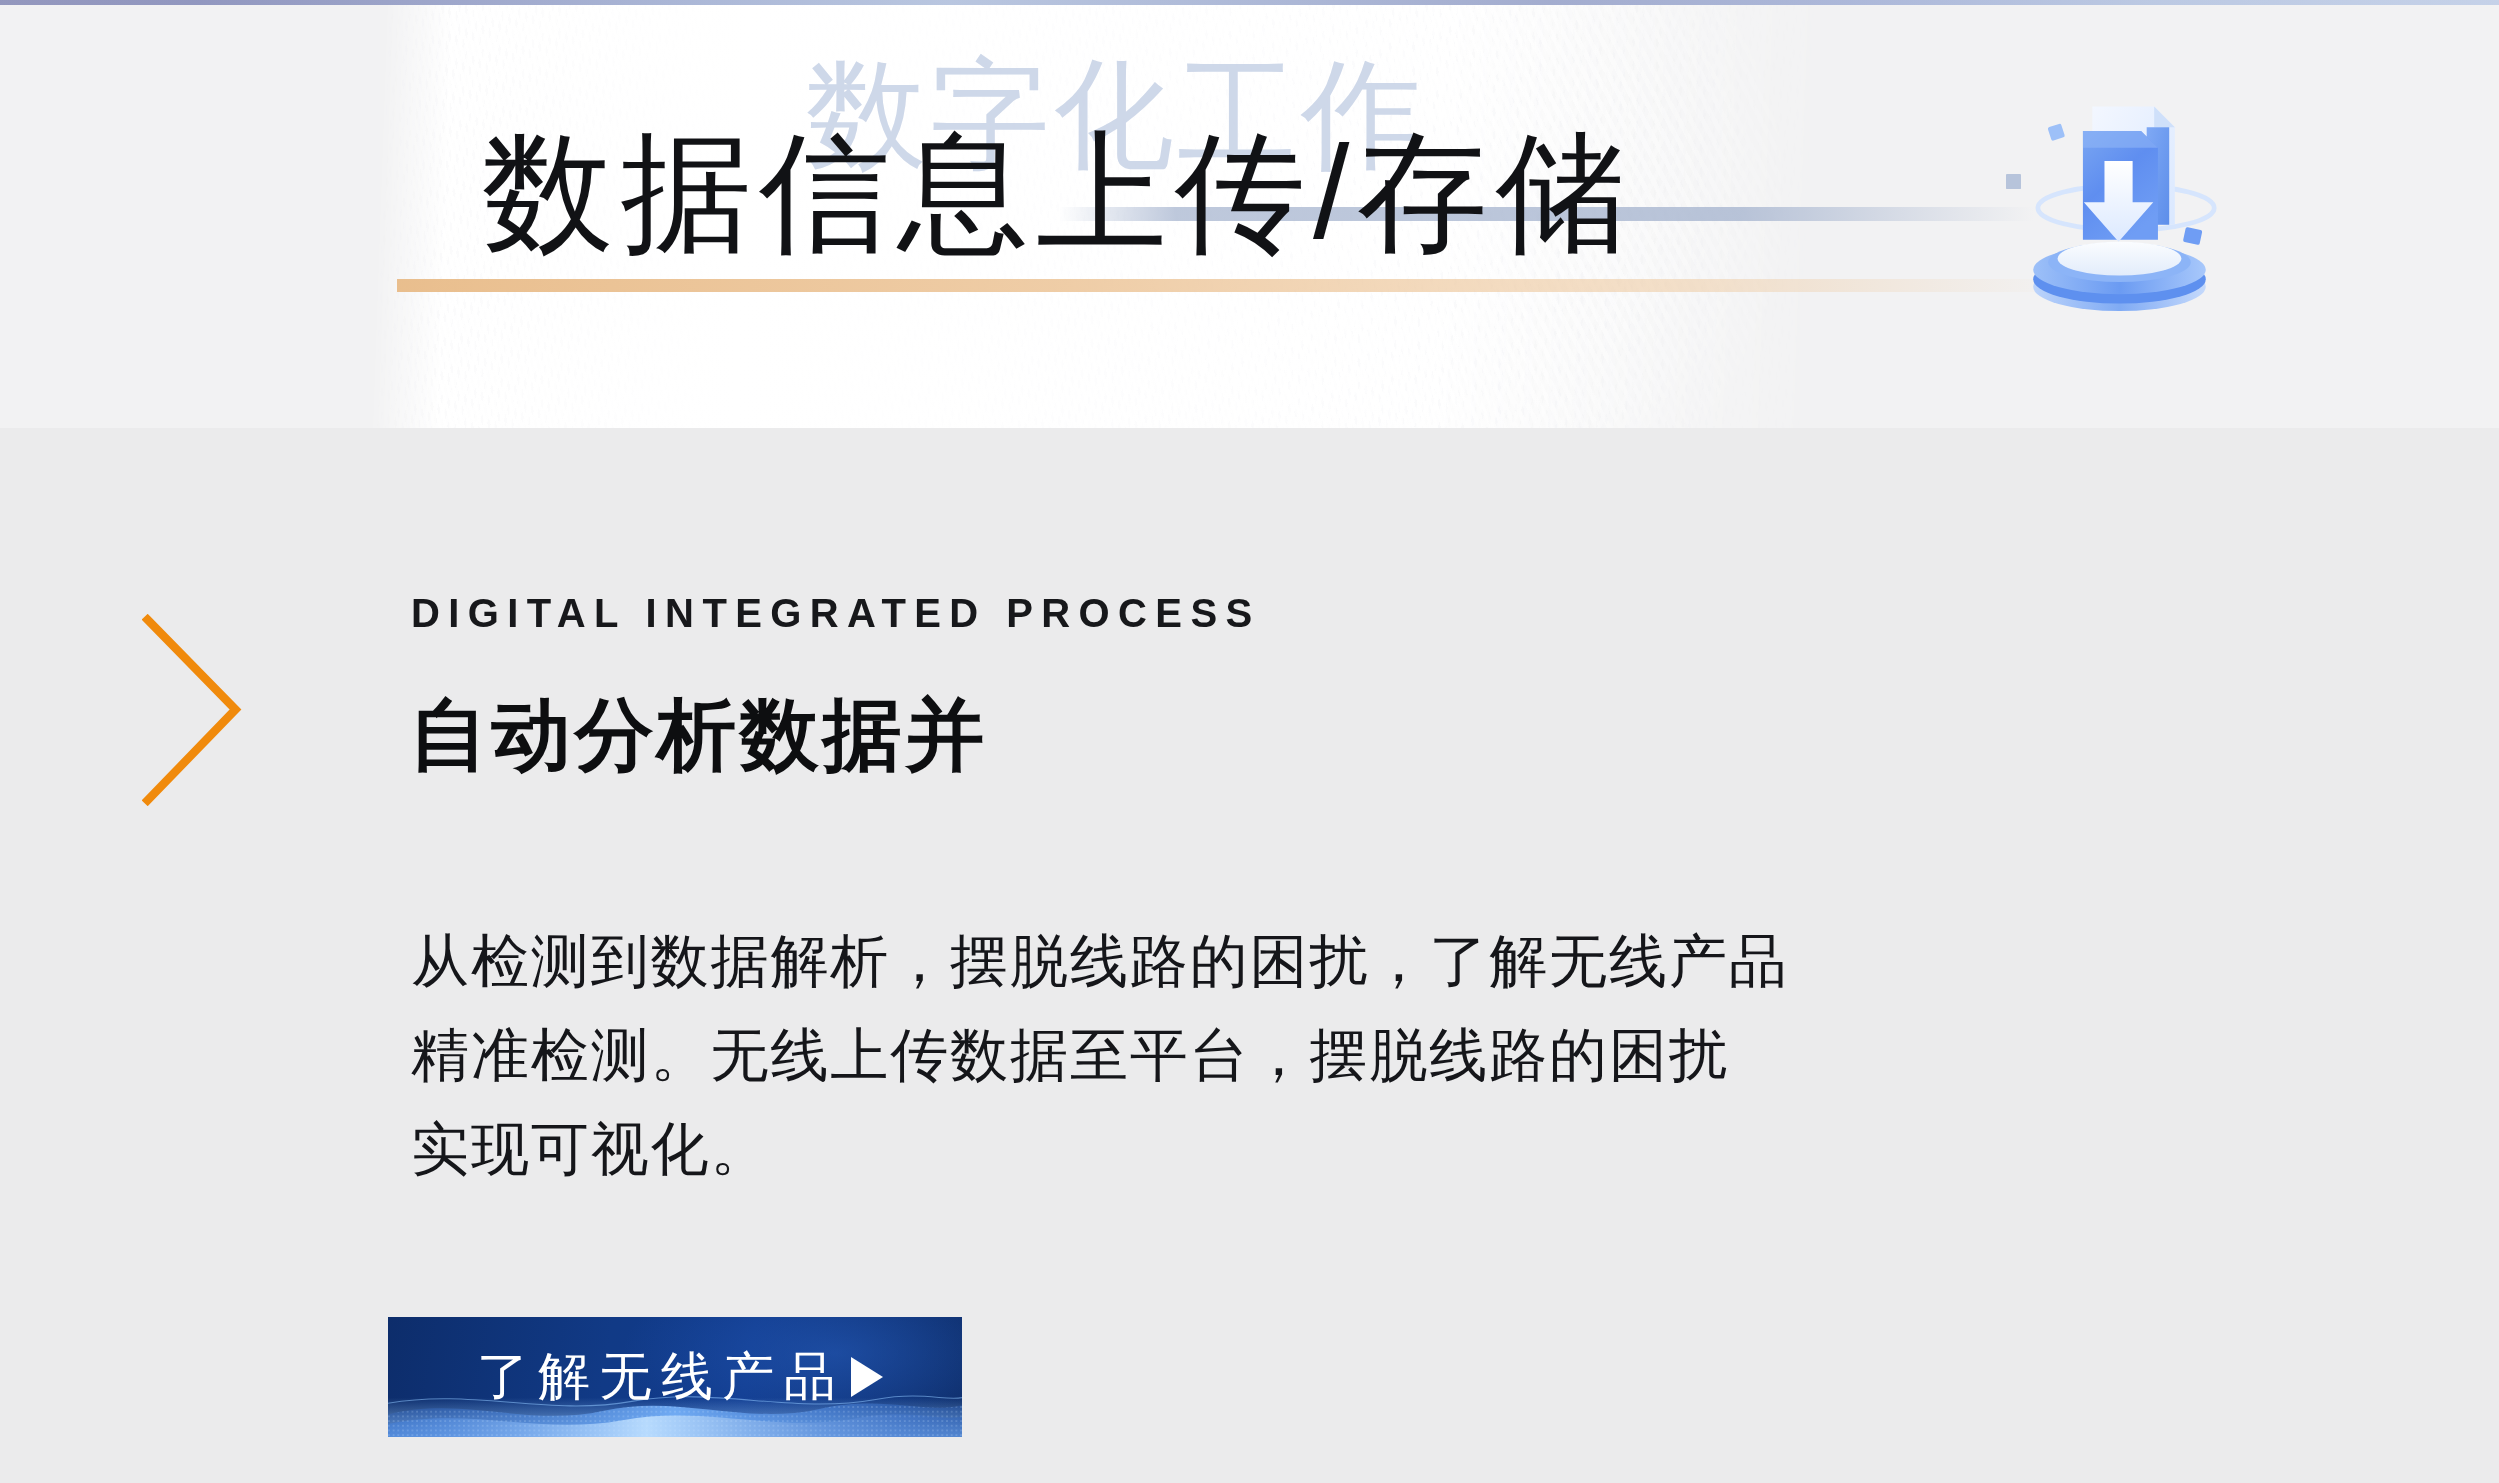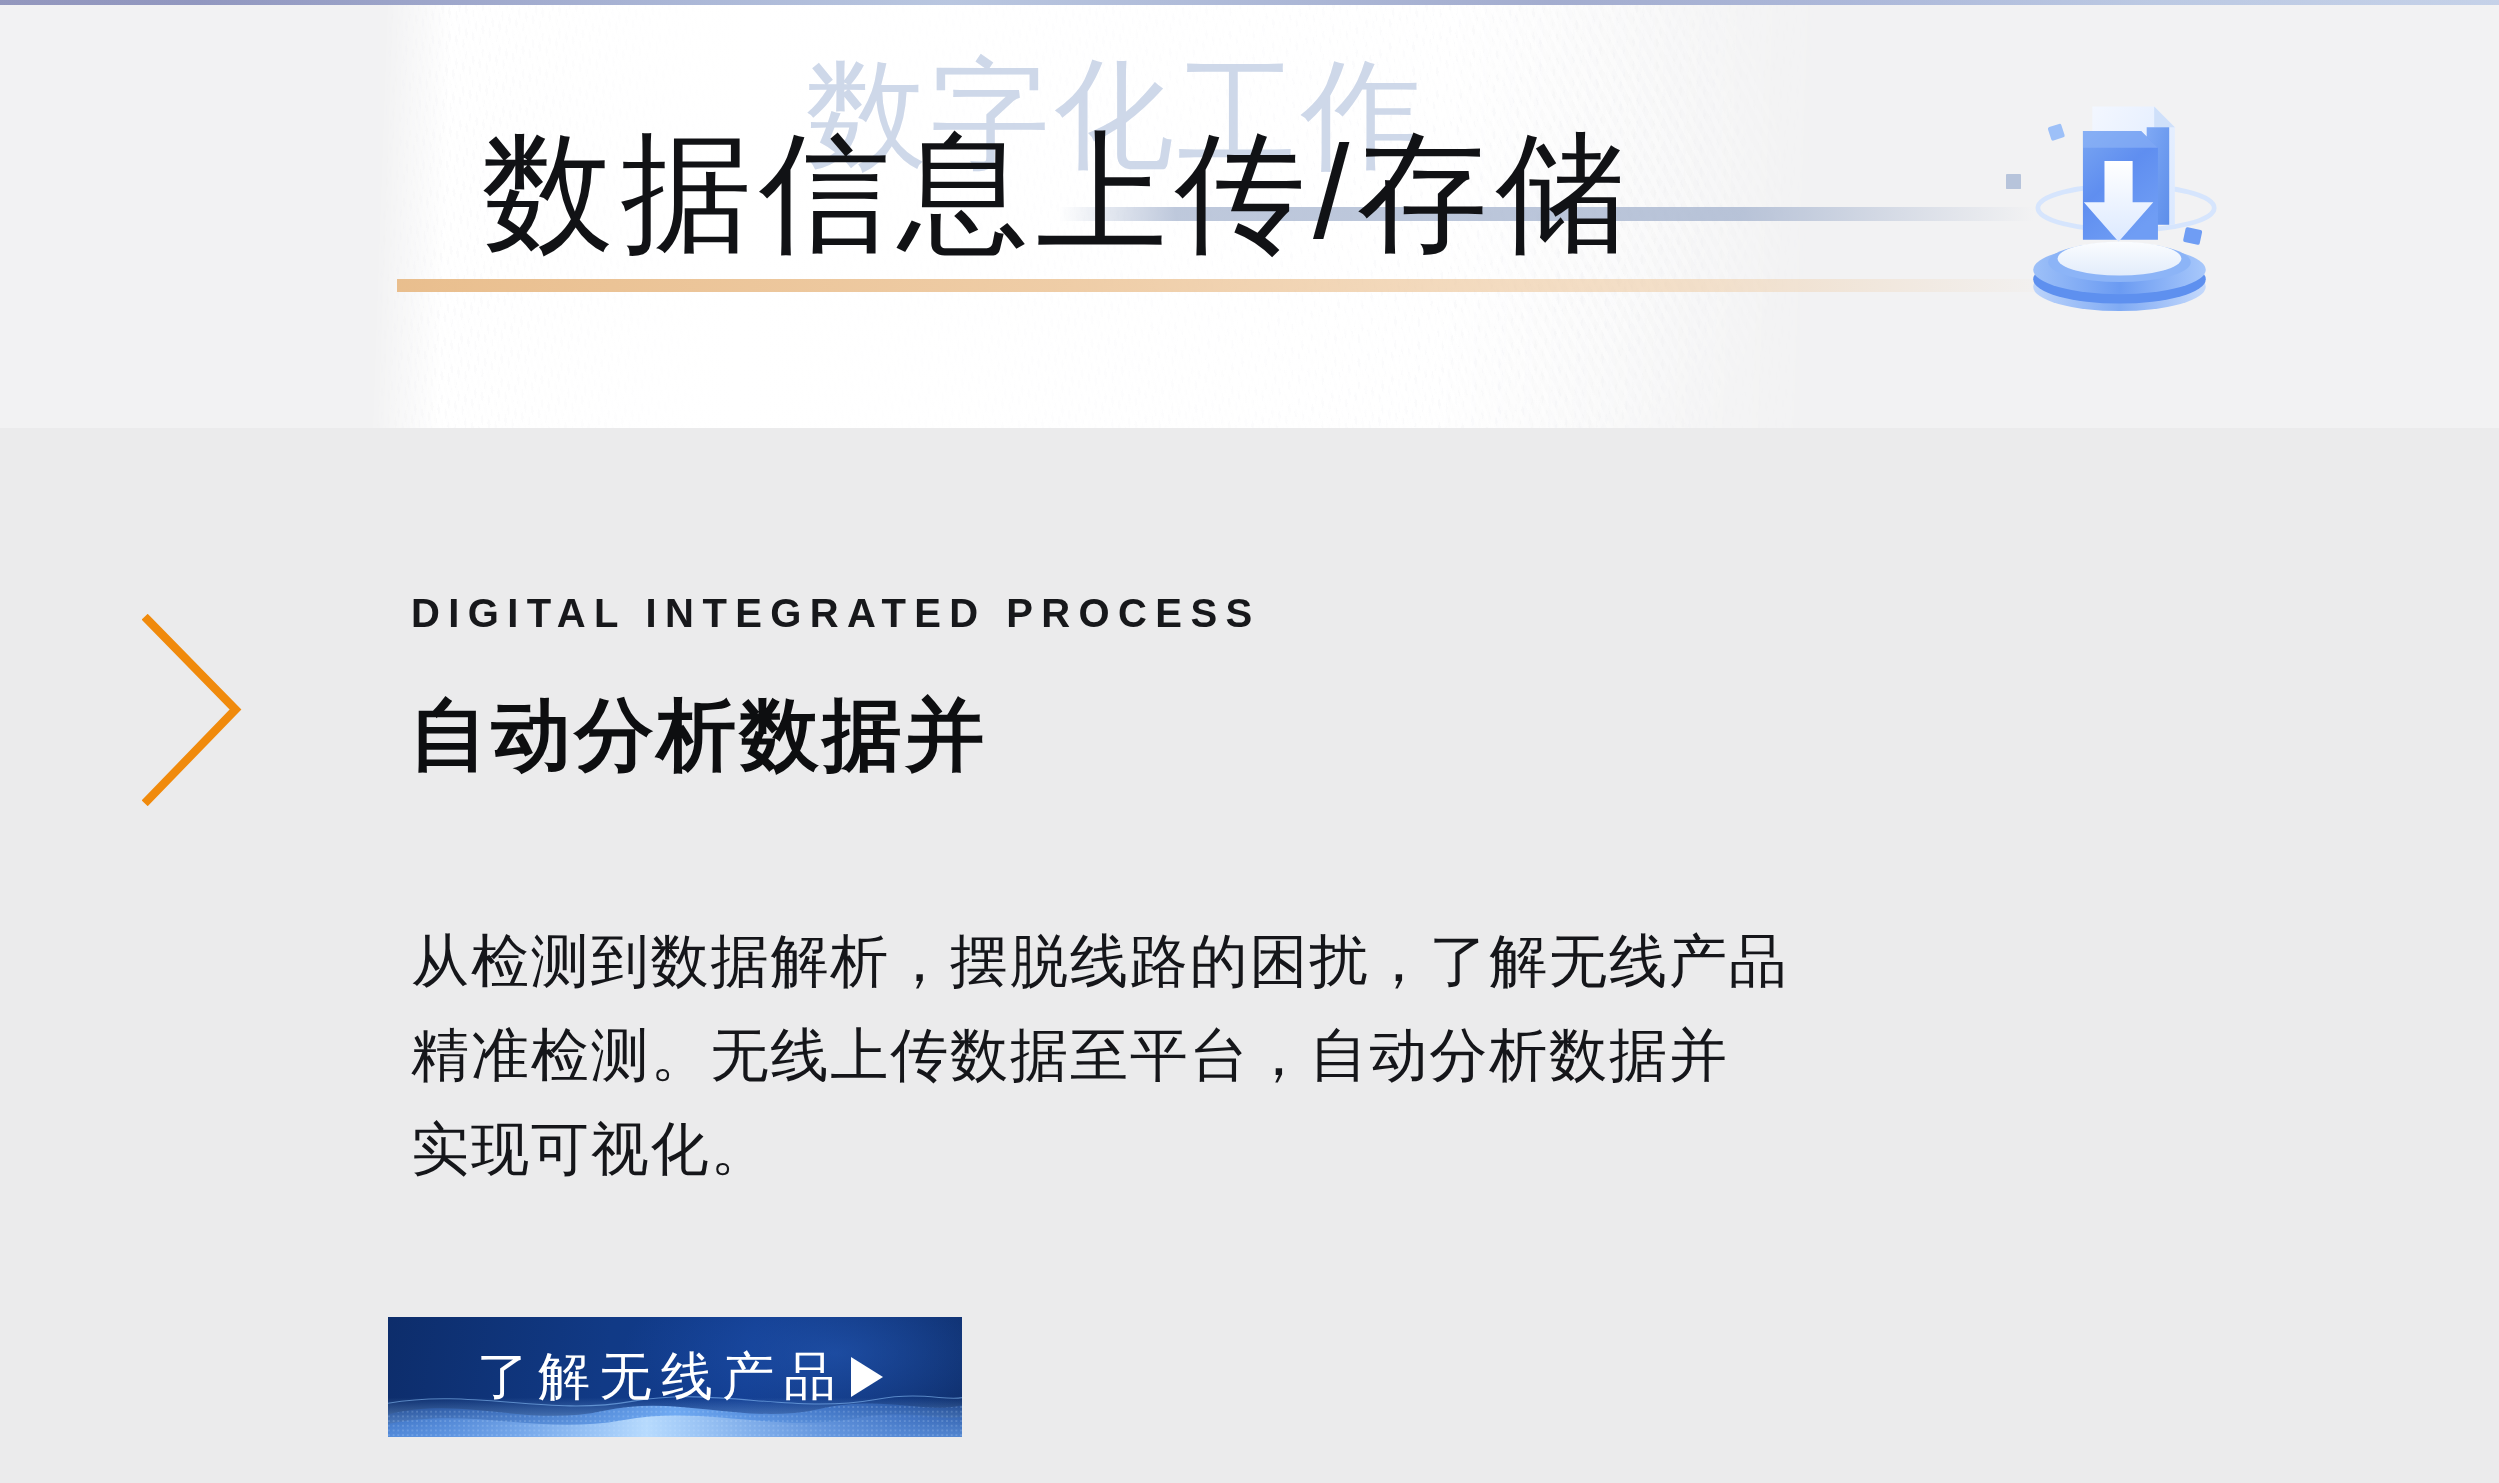--- a/index.html
+++ b/index.html
@@ -333,21 +333,21 @@
       <polyline points="6,6 100,102 6,199" fill="none" stroke="#F08A0C" stroke-width="9" stroke-linecap="square" stroke-linejoin="miter"></polyline>
     </svg>
   </div>
 
   <div class="eyebrow">DIGITAL INTEGRATED PROCESS</div>
 
   <div class="subhead">自动分析数据并</div>
 
   <div class="body-copy">
     <p>从检测到数据解析，摆脱线路的困扰，了解无线产品</p>
-    <p>精准检测。无线上传数据至平台，自动分析数据并</p>
+    <p>精准检测。无线上传数据至平台，摆脱线路的困扰</p>
     <p>实现可视化。</p>
   </div>
 
   <button class="cta">
     <svg class="cta-waves" width="574" height="120" viewBox="0 0 612 128" preserveAspectRatio="none" xmlns="http://www.w3.org/2000/svg">
       <defs>
         <linearGradient id="wv1" x1="0" y1="0" x2="1" y2="0">
           <stop offset="0" stop-color="#2f6bd0" stop-opacity=".25"></stop>
           <stop offset="0.5" stop-color="#79b6ff" stop-opacity=".85"></stop>
           <stop offset="1" stop-color="#2f6bd0" stop-opacity=".25"></stop>

